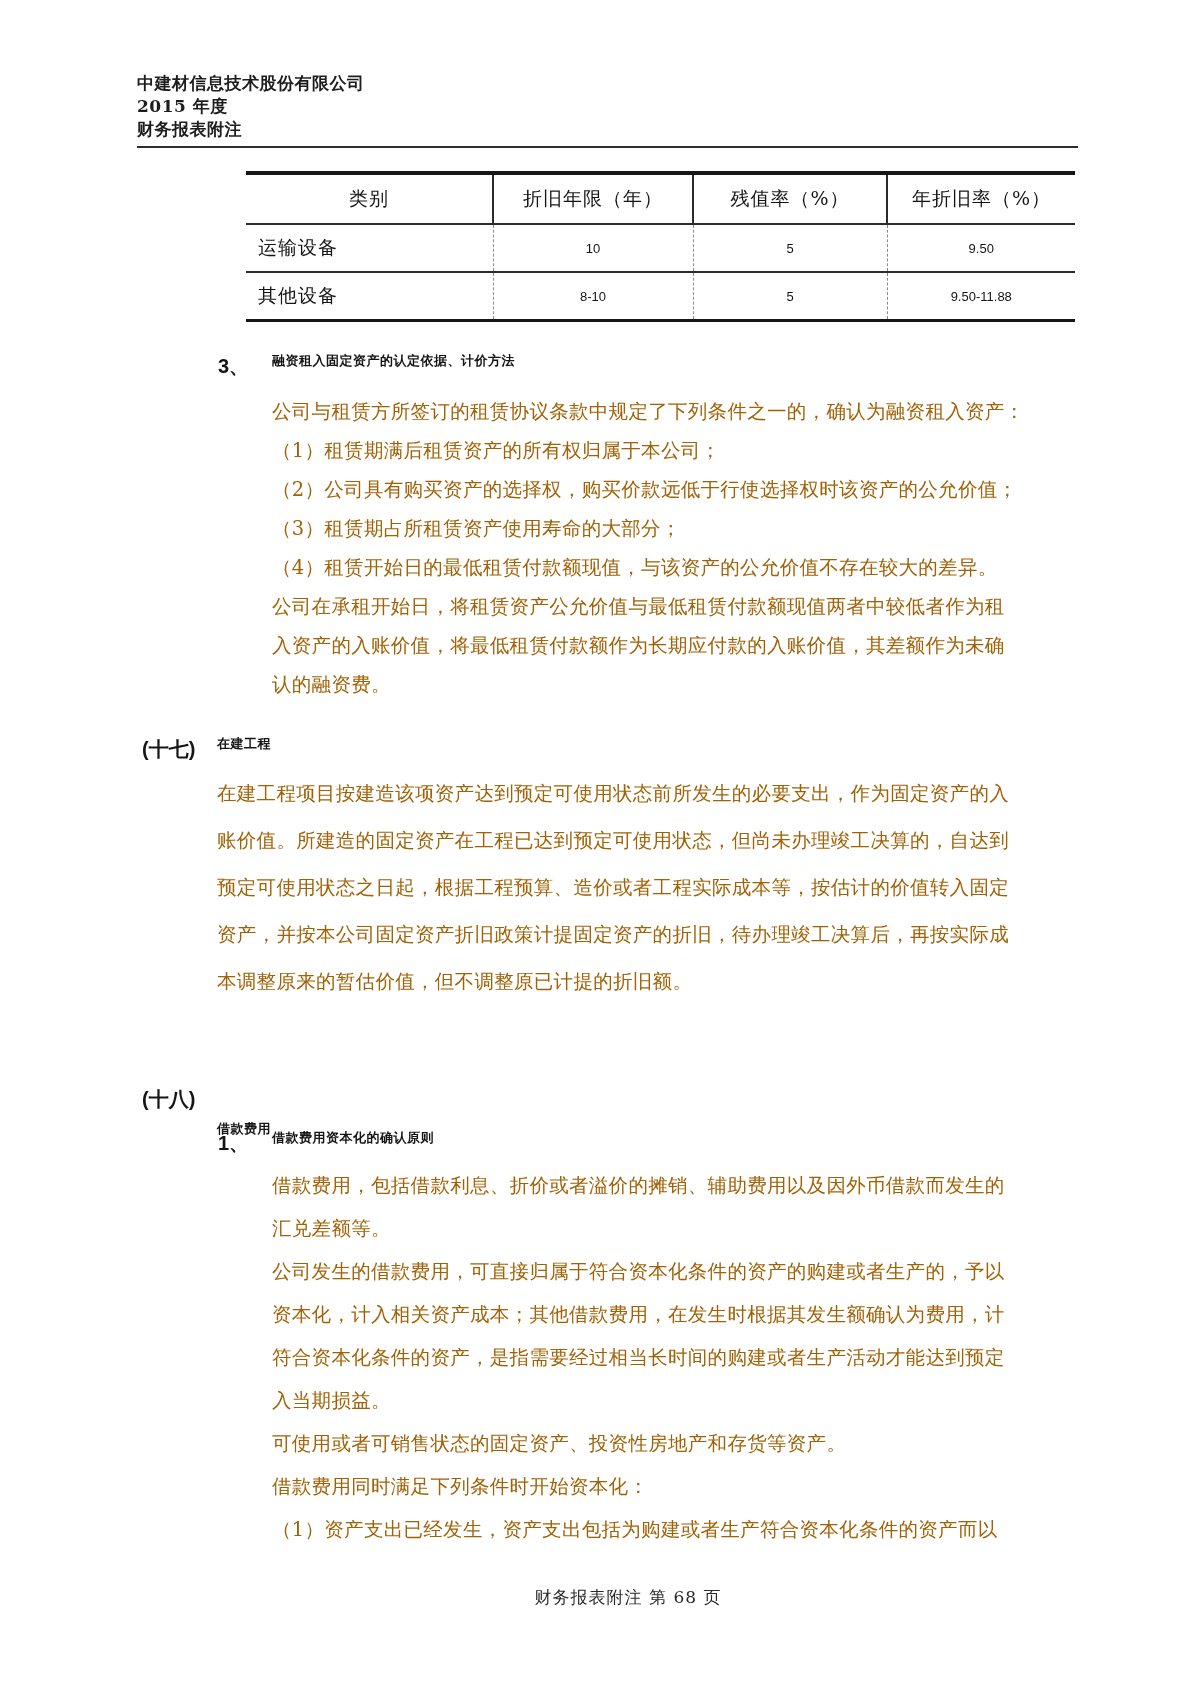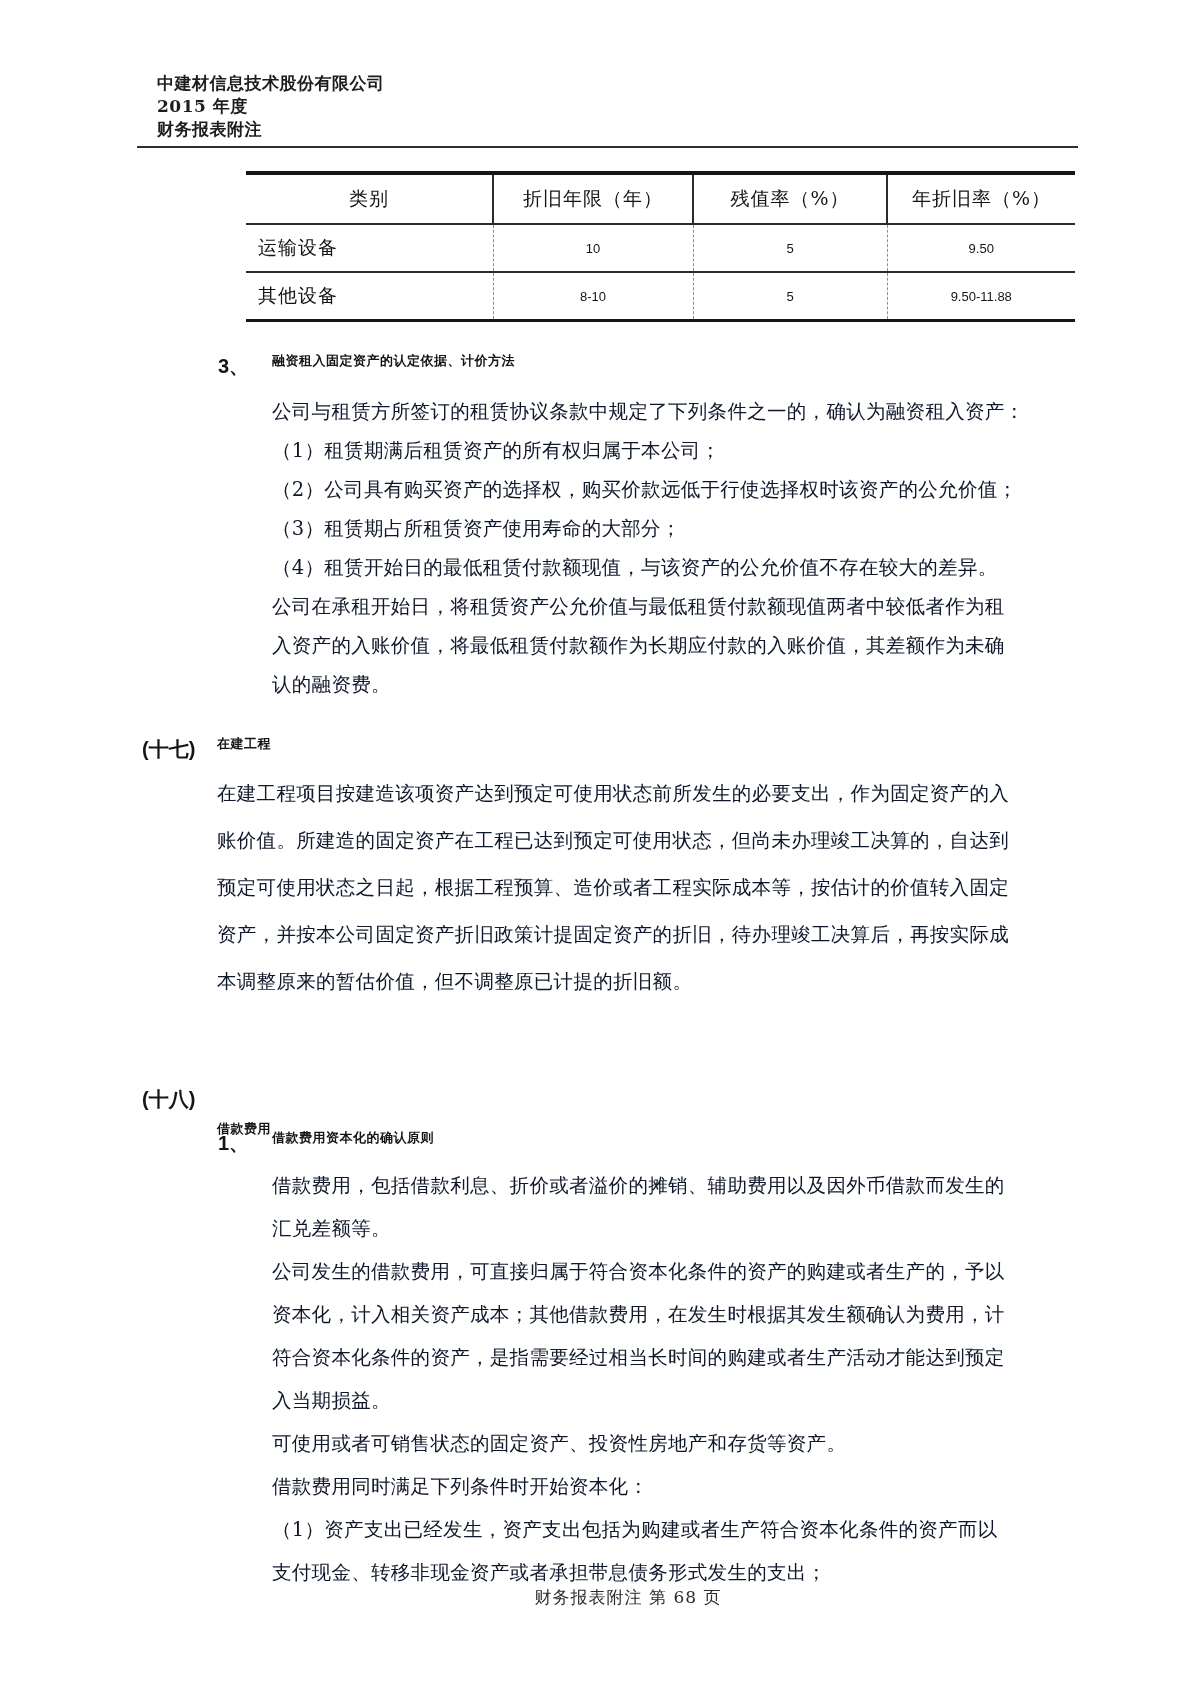--- a/index.html
+++ b/index.html
@@ -5,21 +5,21 @@
   html,body{margin:0;padding:0;}
   body{
     width:1200px;height:1697px;position:relative;background:#ffffff;
     font-family:"DejaVu Serif","Liberation Serif",serif;
     color:#1d1d1d;overflow:hidden;
   }
   .abs{position:absolute;}
 
   
   .hdr{left:137px;top:72px;font-size:17px;line-height:23px;font-weight:600;letter-spacing:.5px;}
-  .hdr div{white-space:nowrap;margin-left:20px;}
+  .hdr div{white-space:nowrap;}
   .hdr-rule{left:137px;top:146px;width:941px;height:2px;background:#2e2e2e;}
 
   
   table.dep{
     left:246px;top:171px;width:829px;position:absolute;
     border-collapse:collapse;table-layout:fixed;
     border-top:4px solid #161616;border-bottom:3px solid #161616;
     font-size:19px;color:#141414;
   }
   table.dep th{
@@ -37,21 +37,21 @@
     text-align:left;padding-left:12px;letter-spacing:1px;
     font-family:"DejaVu Serif","Liberation Serif",serif;font-size:19px;
   }
 
   
   .h-bold{font-family:"Liberation Sans","DejaVu Sans",sans-serif;font-weight:700;color:#151515;}
   .sec-num{font-size:20px;}
   .sec-title{font-size:13px;letter-spacing:.5px;}
 
   
-  .bodyline{font-size:19.5px;letter-spacing:.3px;white-space:nowrap;color:#0f172a;}
+  .bodyline{font-size:19.5px;letter-spacing:.3px;white-space:nowrap;color:#a16207;}
   .lines-39 .bodyline{line-height:39px;height:39px;}
   .lines-47 .bodyline{line-height:47px;height:47px;}
   .lines-43 .bodyline{line-height:43px;height:43px;}
 
   
   .footer{left:0;top:1586px;width:1200px;text-align:center;font-size:17px;color:#2a2a2a;letter-spacing:1px;margin-left:28px;}
 </style>
 </head>
 <body>
 
@@ -127,16 +127,15 @@
 <div class="abs lines-43" style="left:272px;top:1164px;">
   <div class="bodyline">借款费用，包括借款利息、折价或者溢价的摊销、辅助费用以及因外币借款而发生的</div>
   <div class="bodyline">汇兑差额等。</div>
   <div class="bodyline">公司发生的借款费用，可直接归属于符合资本化条件的资产的购建或者生产的，予以</div>
   <div class="bodyline">资本化，计入相关资产成本；其他借款费用，在发生时根据其发生额确认为费用，计</div>
   <div class="bodyline">符合资本化条件的资产，是指需要经过相当长时间的购建或者生产活动才能达到预定</div>
   <div class="bodyline">入当期损益。</div>
   <div class="bodyline">可使用或者可销售状态的固定资产、投资性房地产和存货等资产。</div>
   <div class="bodyline">借款费用同时满足下列条件时开始资本化：</div>
   <div class="bodyline">（1）资产支出已经发生，资产支出包括为购建或者生产符合资本化条件的资产而以</div>
-  <div class="bodyline">支付现金、转移非现金资产或者承担带息债务形式发生的支出；</div>
 </div>
 
 <div class="abs footer">财务报表附注 第 68 页</div>
 
 </body></html>

